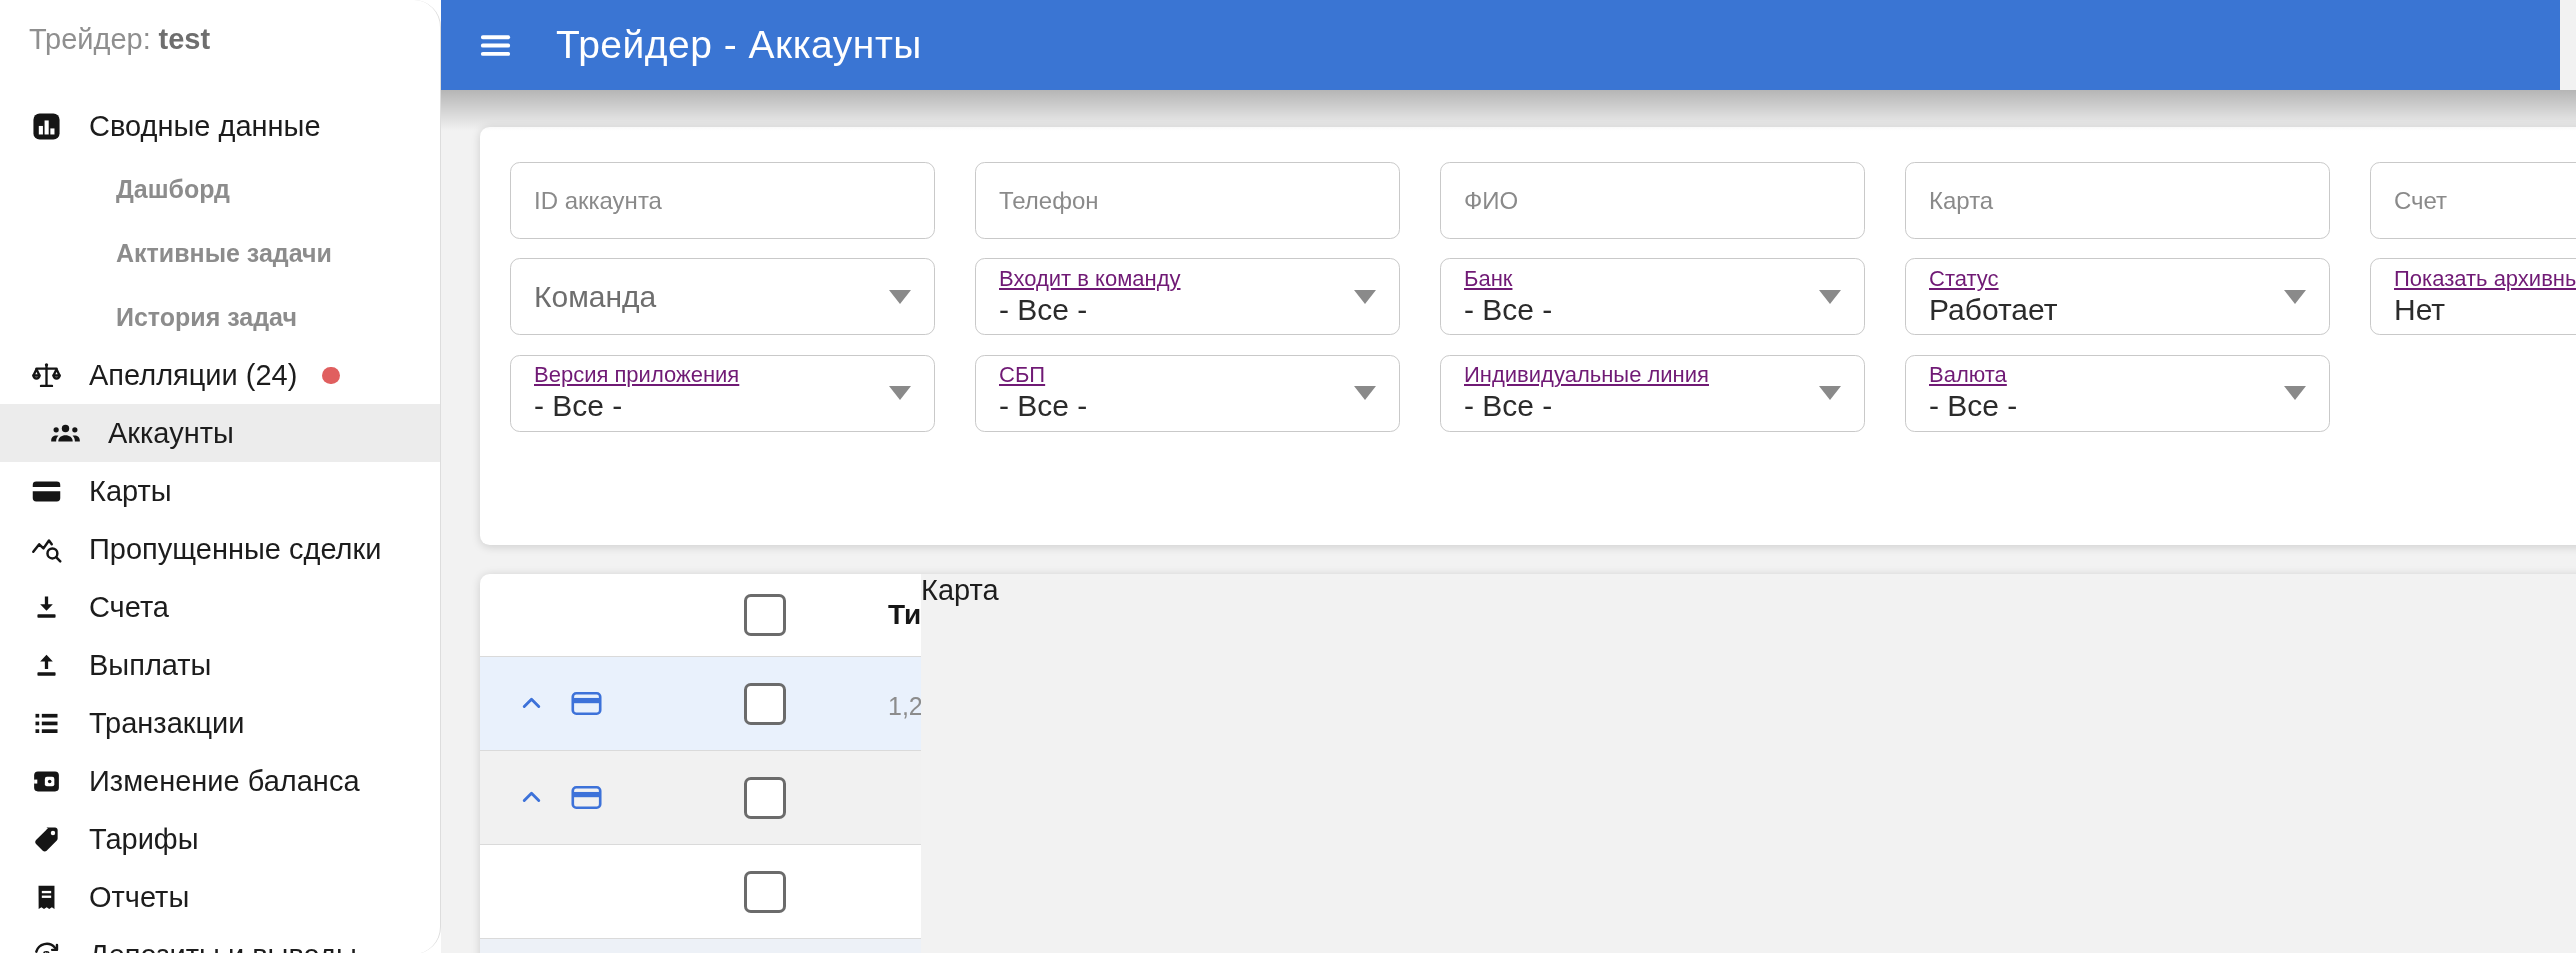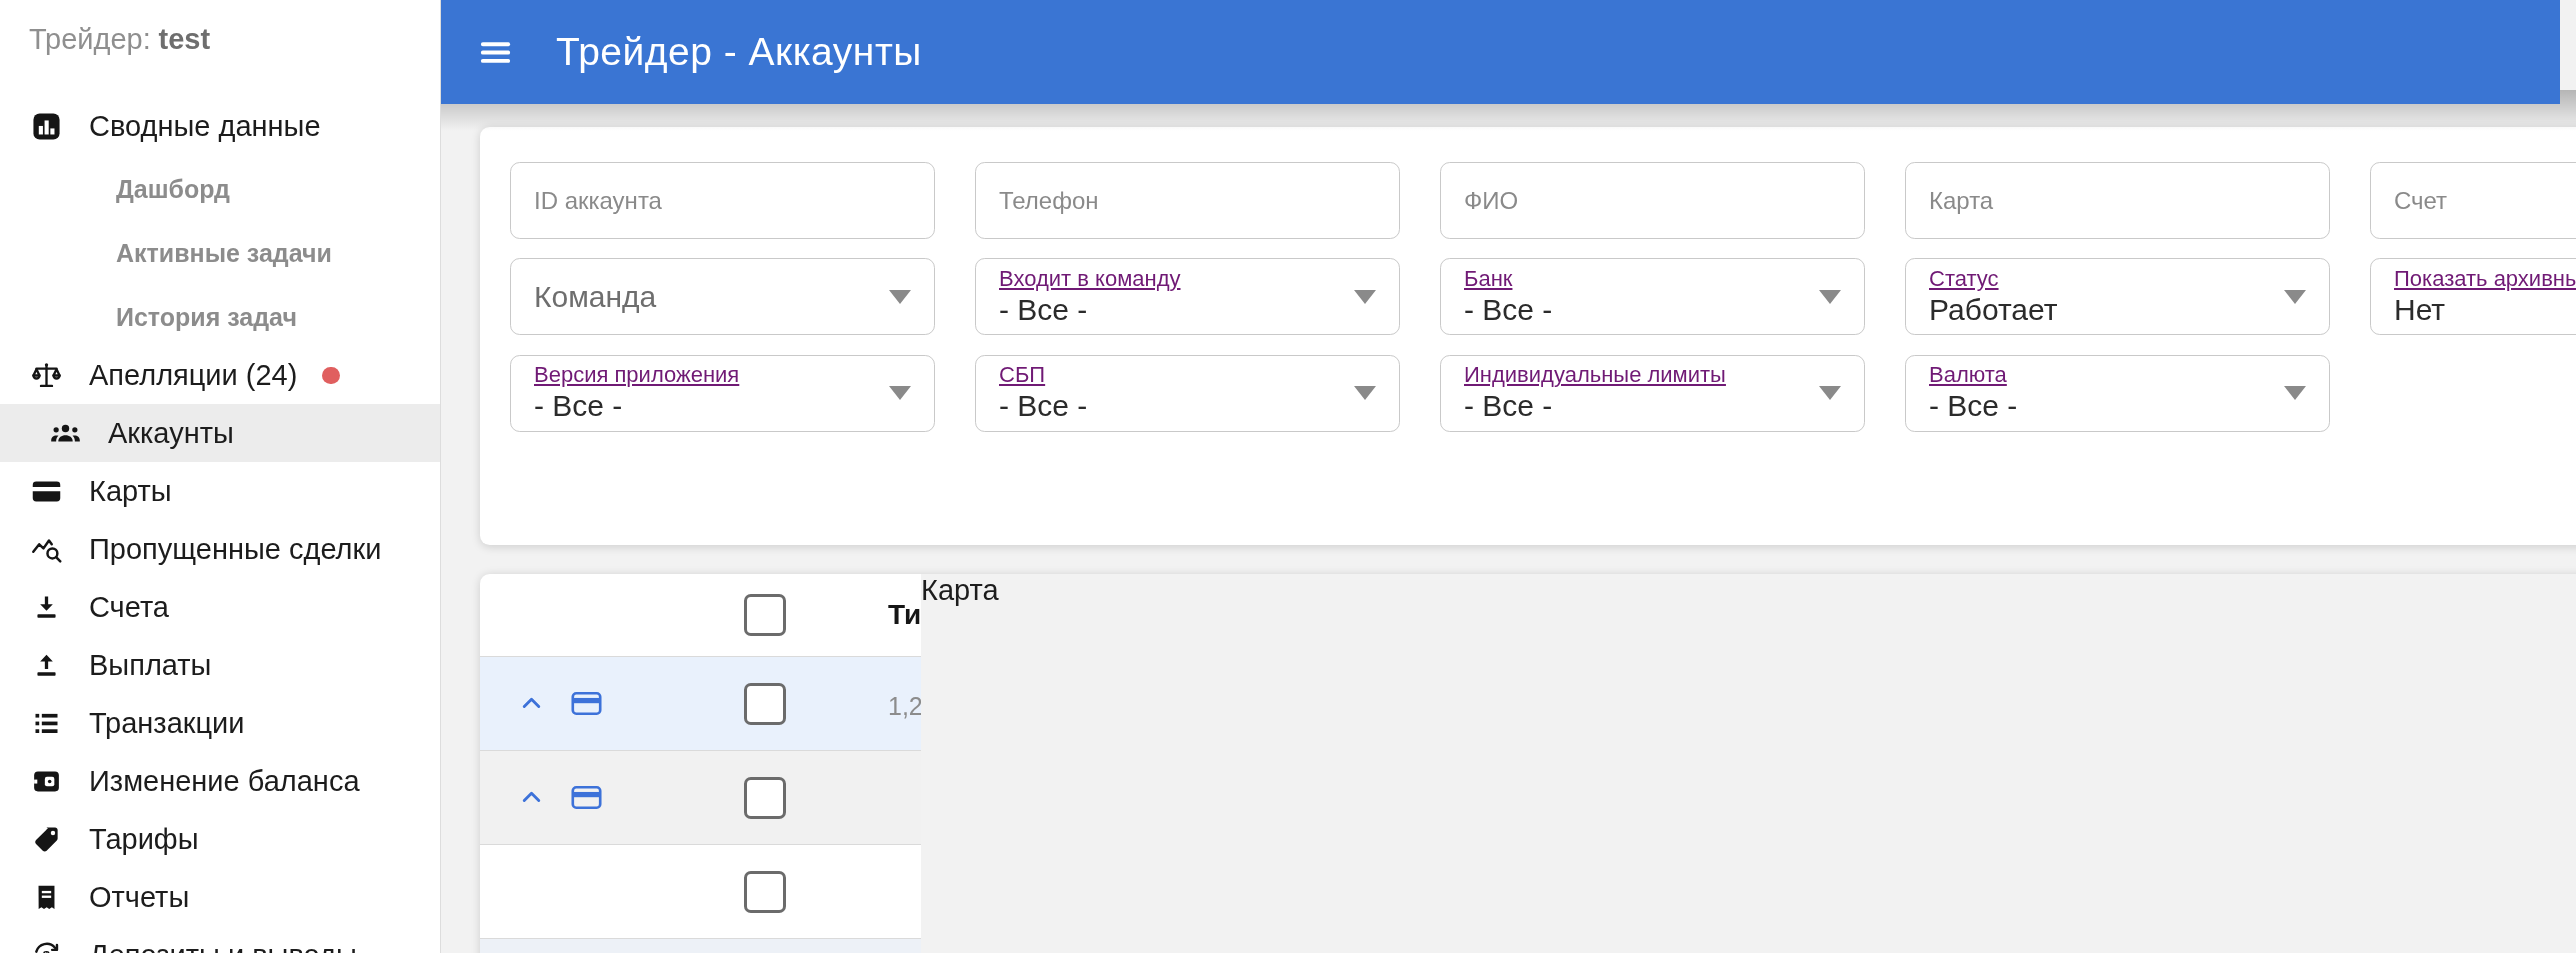--- a/index.html
+++ b/index.html
@@ -1,36 +1,36 @@
 <!DOCTYPE html>
 <html><head>
 <meta charset="utf-8">
 <style>
   html,body{margin:0;padding:0;overflow:hidden;}
   body{width:2576px;height:954px;position:relative;background:#ffffff;
        font-family:"Liberation Sans","DejaVu Sans",sans-serif;color:#1d1d1d;}
 
   
   .sidebar{position:absolute;left:0;top:0;width:441px;height:954px;background:#ffffff;
-           border-right:1.9px solid #dddddd;box-sizing:border-box;z-index:3;}
+           border-right:1.9px solid #dddddd;box-sizing:border-box;z-index:3;border-radius:27px;}
   .trader{position:absolute;left:29px;top:23px;font-size:29px;color:#8f8f8f;white-space:nowrap;}
   .trader b{color:#6e6e6e;font-weight:700;margin-left:7.7px;}
   .nav{position:absolute;top:97px;left:0;right:0;}
   .nav-item{height:58px;display:flex;align-items:center;padding-left:29px;font-size:29px;
             color:#1c1c1c;cursor:pointer;box-sizing:border-box;white-space:nowrap;}
   .nav-item.active{background:#ececec;padding-left:48px;}
   .nav-item.sub{padding-left:116px;font-weight:bold;}
   .nav-item .ico{width:35px;height:35px;margin-right:25px;display:inline-flex;align-items:center;
                  justify-content:center;color:#151515;flex:0 0 35px;}
   .nav-item .ico svg{width:33px;height:33px;display:block;}
   .badge-dot{width:17.4px;height:17.4px;border-radius:50%;background:#e05f5f;margin-left:25px;flex:0 0 17.4px;}
 
   
   .main{position:absolute;left:441px;top:0;width:2135px;height:954px;background:#f2f2f2;overflow:hidden;}
-  .topbar{position:absolute;left:0;top:0;right:16px;height:104px;background:#3a75d3;display:flex;
+  .topbar{position:absolute;left:0;top:0;right:16px;height:90px;background:#3a75d3;display:flex;
           align-items:center;color:#fff;z-index:2;}
   .hamburger{margin-left:35px;width:39px;height:35px;display:inline-flex;align-items:center;cursor:pointer;}
   .hamburger svg{width:39px;height:35px;}
   .topbar h1{font-size:39px;font-weight:400;margin:0 0 0 41px;letter-spacing:0.5px;}
   .header-shadow{position:absolute;left:0;top:90px;right:0;height:41px;
                  background:linear-gradient(rgba(0,0,0,.25),rgba(0,0,0,0));z-index:1;}
 
   .card{position:absolute;background:#fff;border-radius:9.7px;box-shadow:0 1.9px 9.7px rgba(0,0,0,.15);}
 
   
@@ -294,21 +294,21 @@
           <span class="slabel">Версия приложения</span>
           <span class="sval">- Все -</span>
           <span class="arrow"></span>
         </div>
         <div class="fbox select">
           <span class="slabel">СБП</span>
           <span class="sval">- Все -</span>
           <span class="arrow"></span>
         </div>
         <div class="fbox select">
-          <span class="slabel">Индивидуальные лимиты</span>
+          <span class="slabel">Индивидуальные линия</span>
           <span class="sval">- Все -</span>
           <span class="arrow"></span>
         </div>
         <div class="fbox select">
           <span class="slabel">Валюта</span>
           <span class="sval">- Все -</span>
           <span class="arrow"></span>
         </div>
       </div>
   </section>

